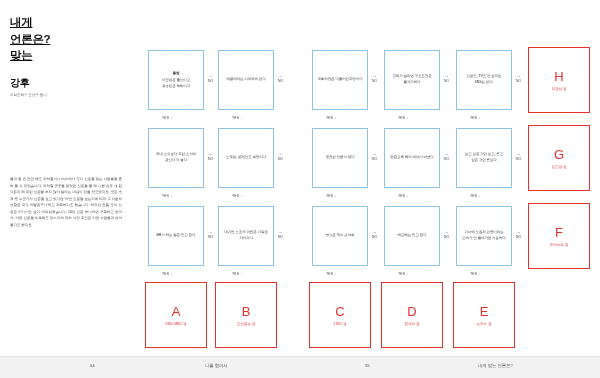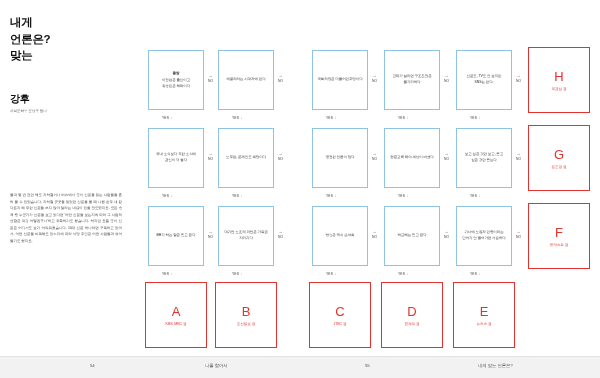--- a/index.html
+++ b/index.html
@@ -23,22 +23,22 @@
     padding: 14px 8px 0 10px;
     background: #ffffff;
   }
   #title {
     font-size: 11.5px;
     font-weight: bold;
     line-height: 1.45;
     color: #111111;
     letter-spacing: -0.3px;
   }
-  #title div { white-space: nowrap; }
-  #author-block { margin-top: 28px; }
+  #title div { white-space: nowrap; text-decoration: underline; }
+  #author-block { margin-top: 12px; }
   #author {
     font-size: 10px;
     font-weight: bold;
     color: #111111;
     letter-spacing: -0.2px;
   }
   #author-desc {
     margin-top: 3px;
     font-size: 3.6px;
     color: #555555;

